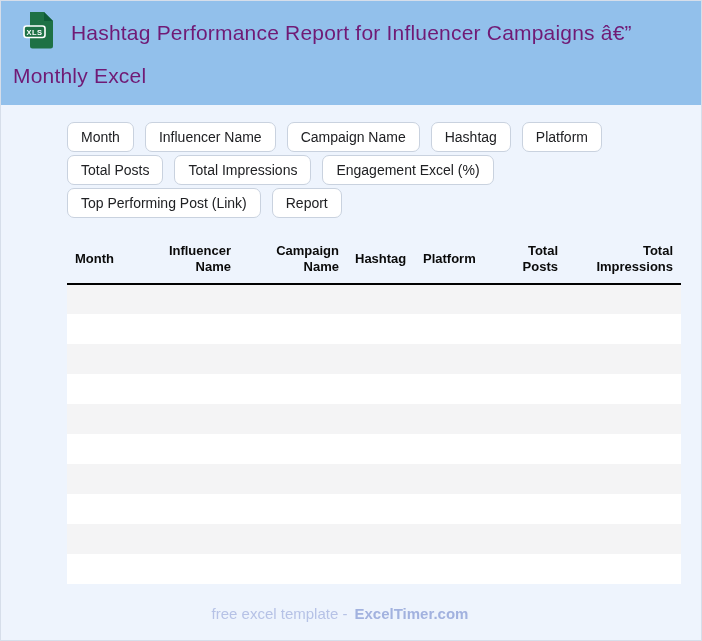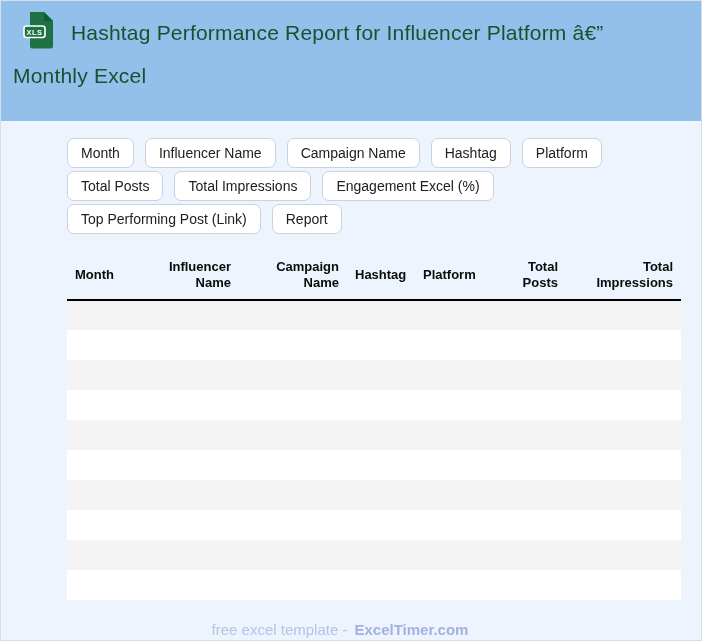--- a/index.html
+++ b/index.html
@@ -8,22 +8,22 @@
     --row-gray:#F4F4F5; --row-white:#FFFFFF; --rule:#000000;
     --footer-text:#B6C2E6; --footer-brand:#A2B2DF;
     --icon-green:#1E7145; --icon-fold:#0F5C38;
   }
   *{box-sizing:border-box}
   html,body{margin:0;padding:0;background:#fff}
   body{width:702px;height:641px;font-family:"Liberation Sans",sans-serif}
   .page{width:702px;height:641px;border:1px solid var(--page-border);
         background:var(--page-bg);overflow:hidden}
   
-  .header{background:var(--header-bg);padding:9px 44px 29px 12px;
-          color:#14532d;font-size:21px;line-height:33px;letter-spacing:.2px}
+  .header{background:var(--header-bg);padding:9px 44px 13px 12px;
+          color:#701a75;font-size:21px;line-height:33px;letter-spacing:.2px}
   .xls-icon{display:inline-block;vertical-align:-10px;margin:0 13px 0 9px}
   
   .chips{margin:17px 18px 0 66px;display:flex;flex-wrap:wrap;gap:3px 11px}
   .chip{display:inline-block;background:var(--chip-bg);color:var(--chip-text);
         border:1px solid var(--chip-border);border-radius:7px;
         padding:4px 13px;font-size:14px;line-height:20px;
         font-family:"Liberation Sans",sans-serif;cursor:pointer}
   
   .cols-table{margin:17px 0 0 66px;width:614px;table-layout:fixed;
               border-collapse:collapse}
@@ -45,21 +45,21 @@
 <div class="page">
 
   <div class="header">
     <span class="xls-icon">
       <svg width="36" height="40" viewBox="0 0 36 40">
         <path d="M8 2 H22 L31 11 V36 a2.5 2.5 0 0 1 -2.5 2.5 H10.5 A2.5 2.5 0 0 1 8 36 Z" fill="#1E7145"></path>
         <path d="M22 2 L31 11 H22 Z" fill="#0F5C38"></path>
         <rect x="2" y="16" width="21" height="11.5" rx="2.5" fill="#1E7145" stroke="#FFFFFF" stroke-width="1.6"></rect>
         <text x="12.5" y="25" text-anchor="middle" font-size="7.5" font-weight="bold" fill="#FFFFFF" font-family="Liberation Sans, sans-serif" letter-spacing="0.5">XLS</text>
       </svg>
-    </span><span>Hashtag Performance Report for Influencer Platform â€” Monthly Excel</span>
+    </span><span>Hashtag Performance Report for Influencer Campaigns â€” Monthly Excel</span>
   </div>
 
   <div class="chips">
       <button class="chip">Month</button>
       <button class="chip">Influencer Name</button>
       <button class="chip">Campaign Name</button>
       <button class="chip">Hashtag</button>
       <button class="chip">Platform</button>
       <button class="chip">Total Posts</button>
       <button class="chip">Total Impressions</button>

